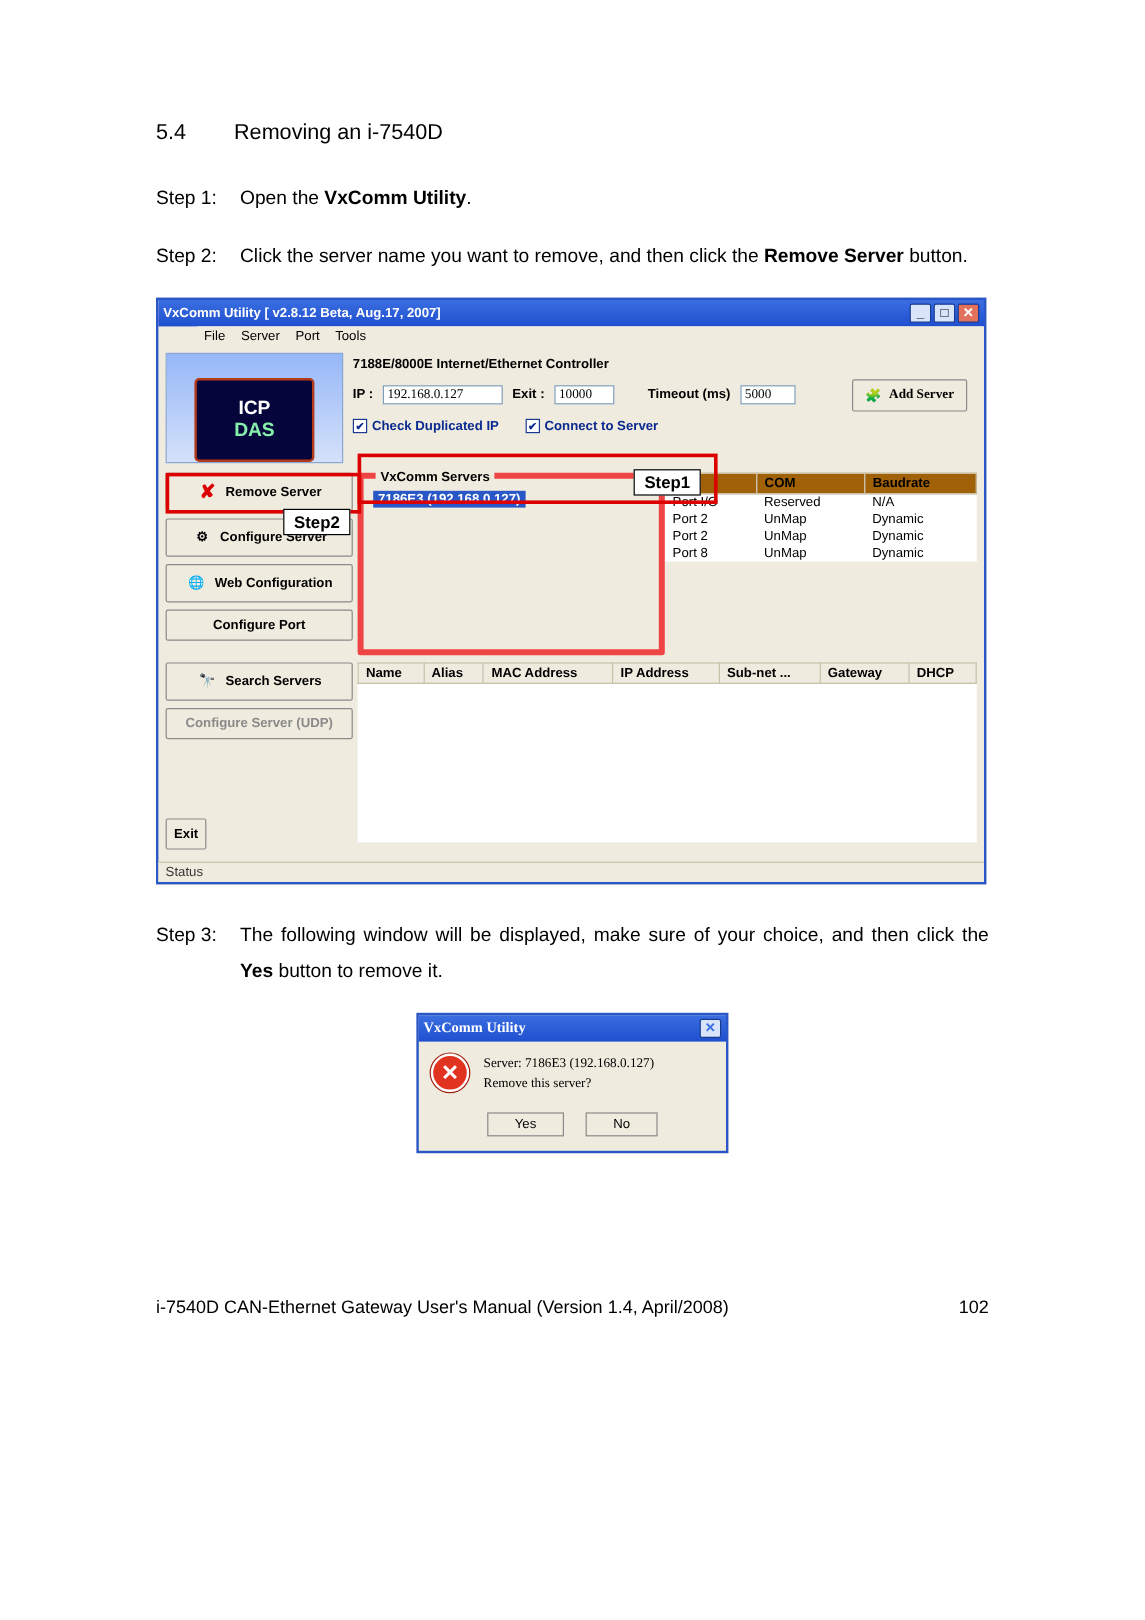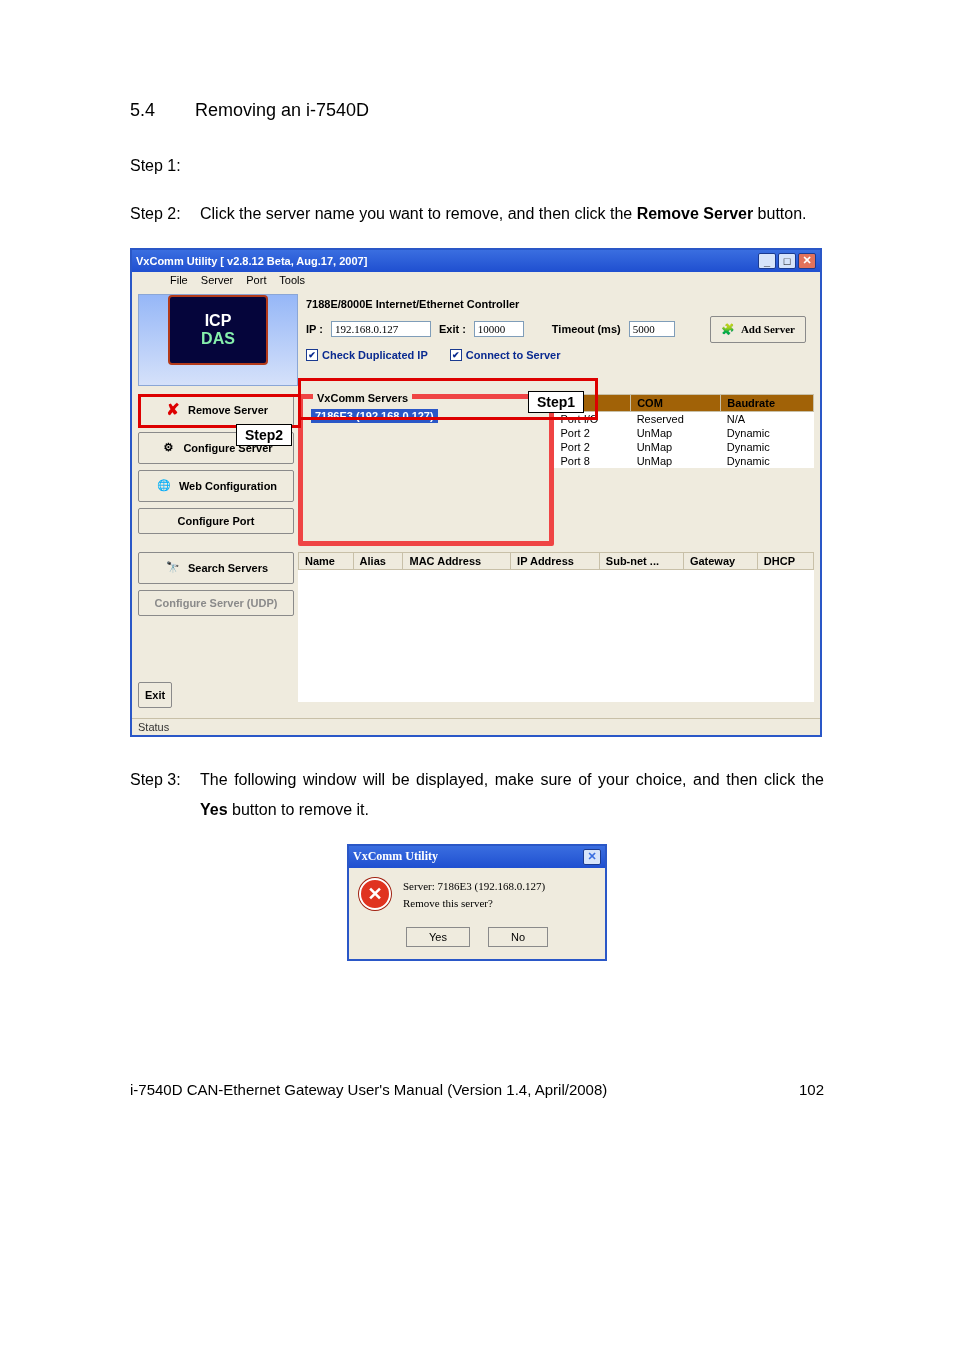--- a/index.html
+++ b/index.html
@@ -51,24 +51,24 @@
   .win-btn { width:18px; height:16px; background:#d7e4fa; border:1px solid #1a3a90; border-radius:2px; display:flex;align-items:center;justify-content:center; color:#000; }
   .win-btn.close { background:#e2725b; color:#fff; }
 
   .menubar { background:#efebde; padding:2px 6px; color:#000;margin-left:32px; }
   .menubar span { margin-right:10px; }
 
   .app-body { padding:6px; }
 
   .top-area { display:flex; }
   .logo-box {
-    width:160px; height:92px;
+    width:148px; height:92px;
     background:linear-gradient(#96b7f7,#d5e1fa);
     border:1px solid #8aa6d6;
-    display:flex; align-items:flex-start; justify-content:center;
+    display:flex; align-items:flex-end; justify-content:center;
     position:relative;
   }
   .logo-inner {
     width:100px;height:70px;background:#05053b;border:2px solid #b33a1a;border-radius:4px;
     color:#fff;font-weight:bold;font-size:16px;display:flex;flex-direction:column;align-items:center;justify-content:center;
   }
   .logo-inner .row2{color:#86efac;}
   .ctrl-area { flex:1; padding:4px 8px; }
   .ctrl-title { font-weight:bold; margin-bottom:6px; }
   .ctrl-row { display:flex; align-items:center; gap:8px; margin-bottom:6px; }
@@ -153,20 +153,23 @@
 
 <div class="page">
 
   <h2 class="section-title">
     <span class="secnum">5.4</span>
     <span>Removing an i-7540D</span>
   </h2>
 
   <div class="step-block">
     <div class="step-label">Step 1:</div>
+    <div class="step-text">
+      <span>Open the </span><b>VxComm Utility</b><span>.</span>
+    </div>
   </div>
 
   <div class="step-block">
     <div class="step-label">Step 2:</div>
     <div class="step-text">
       <span>Click the server name you want to remove, and then click the </span><b>Remove Server</b><span> button.</span>
     </div>
   </div>
 
   <div class="shot">

